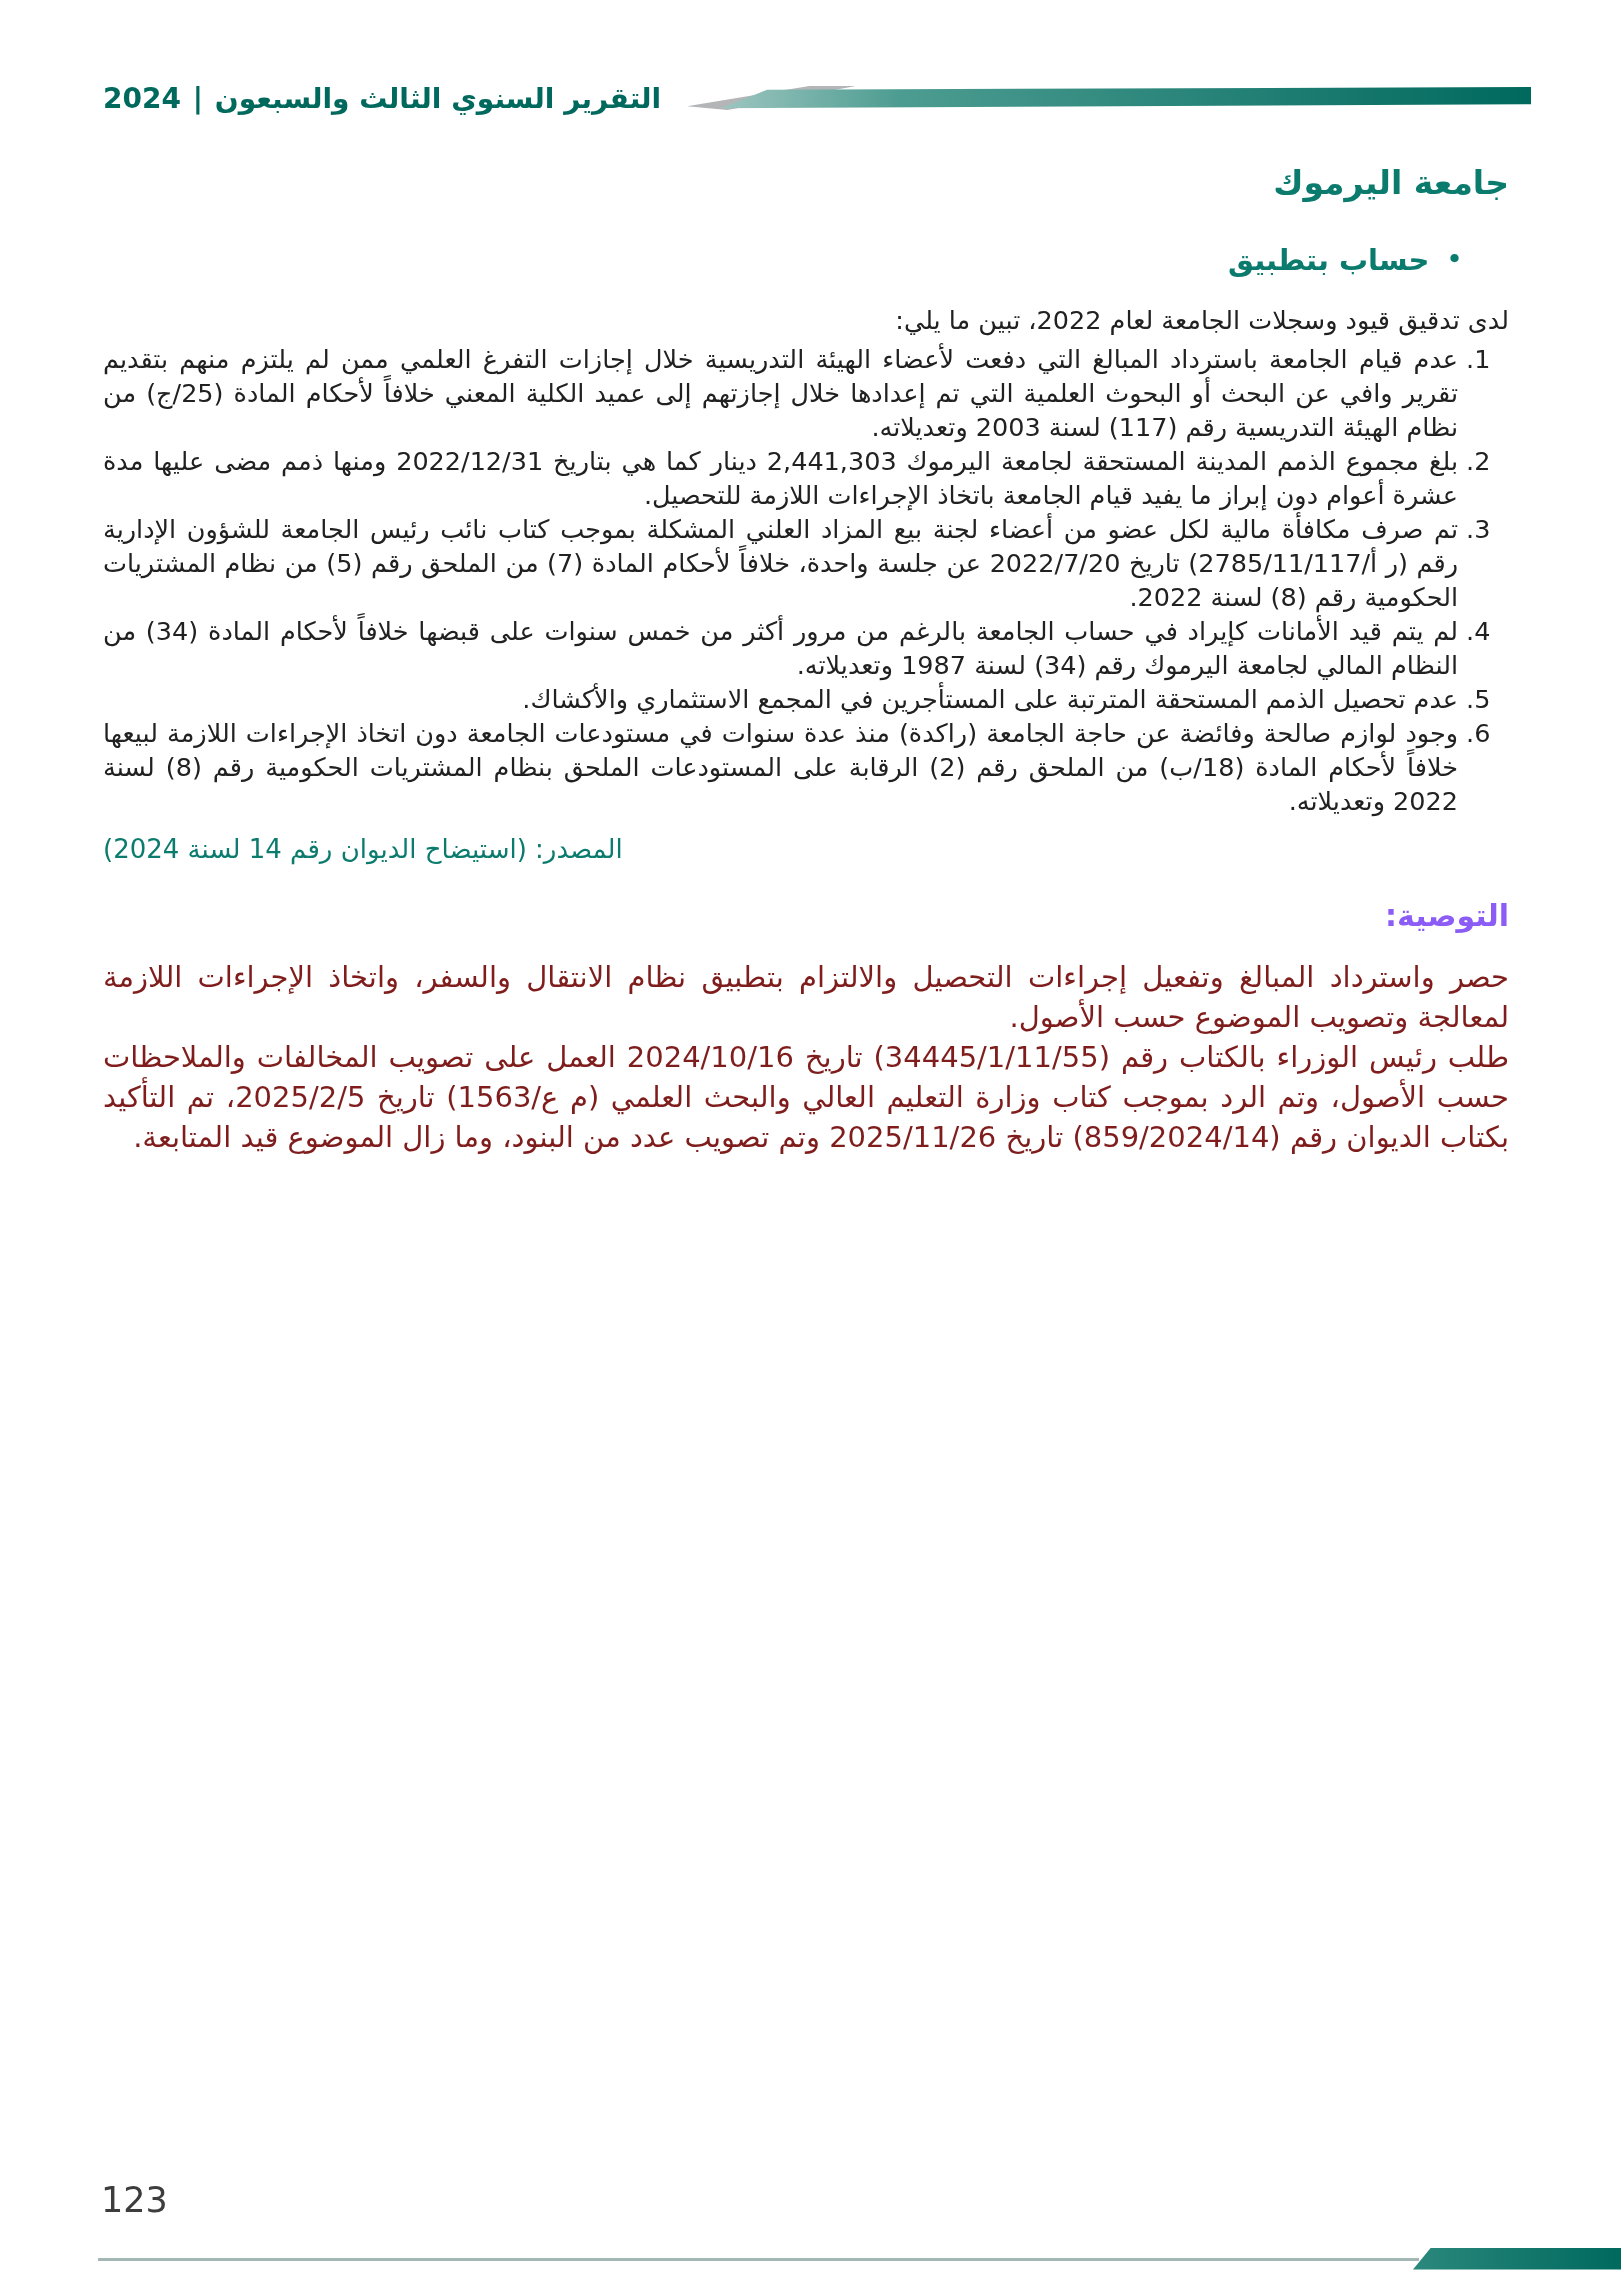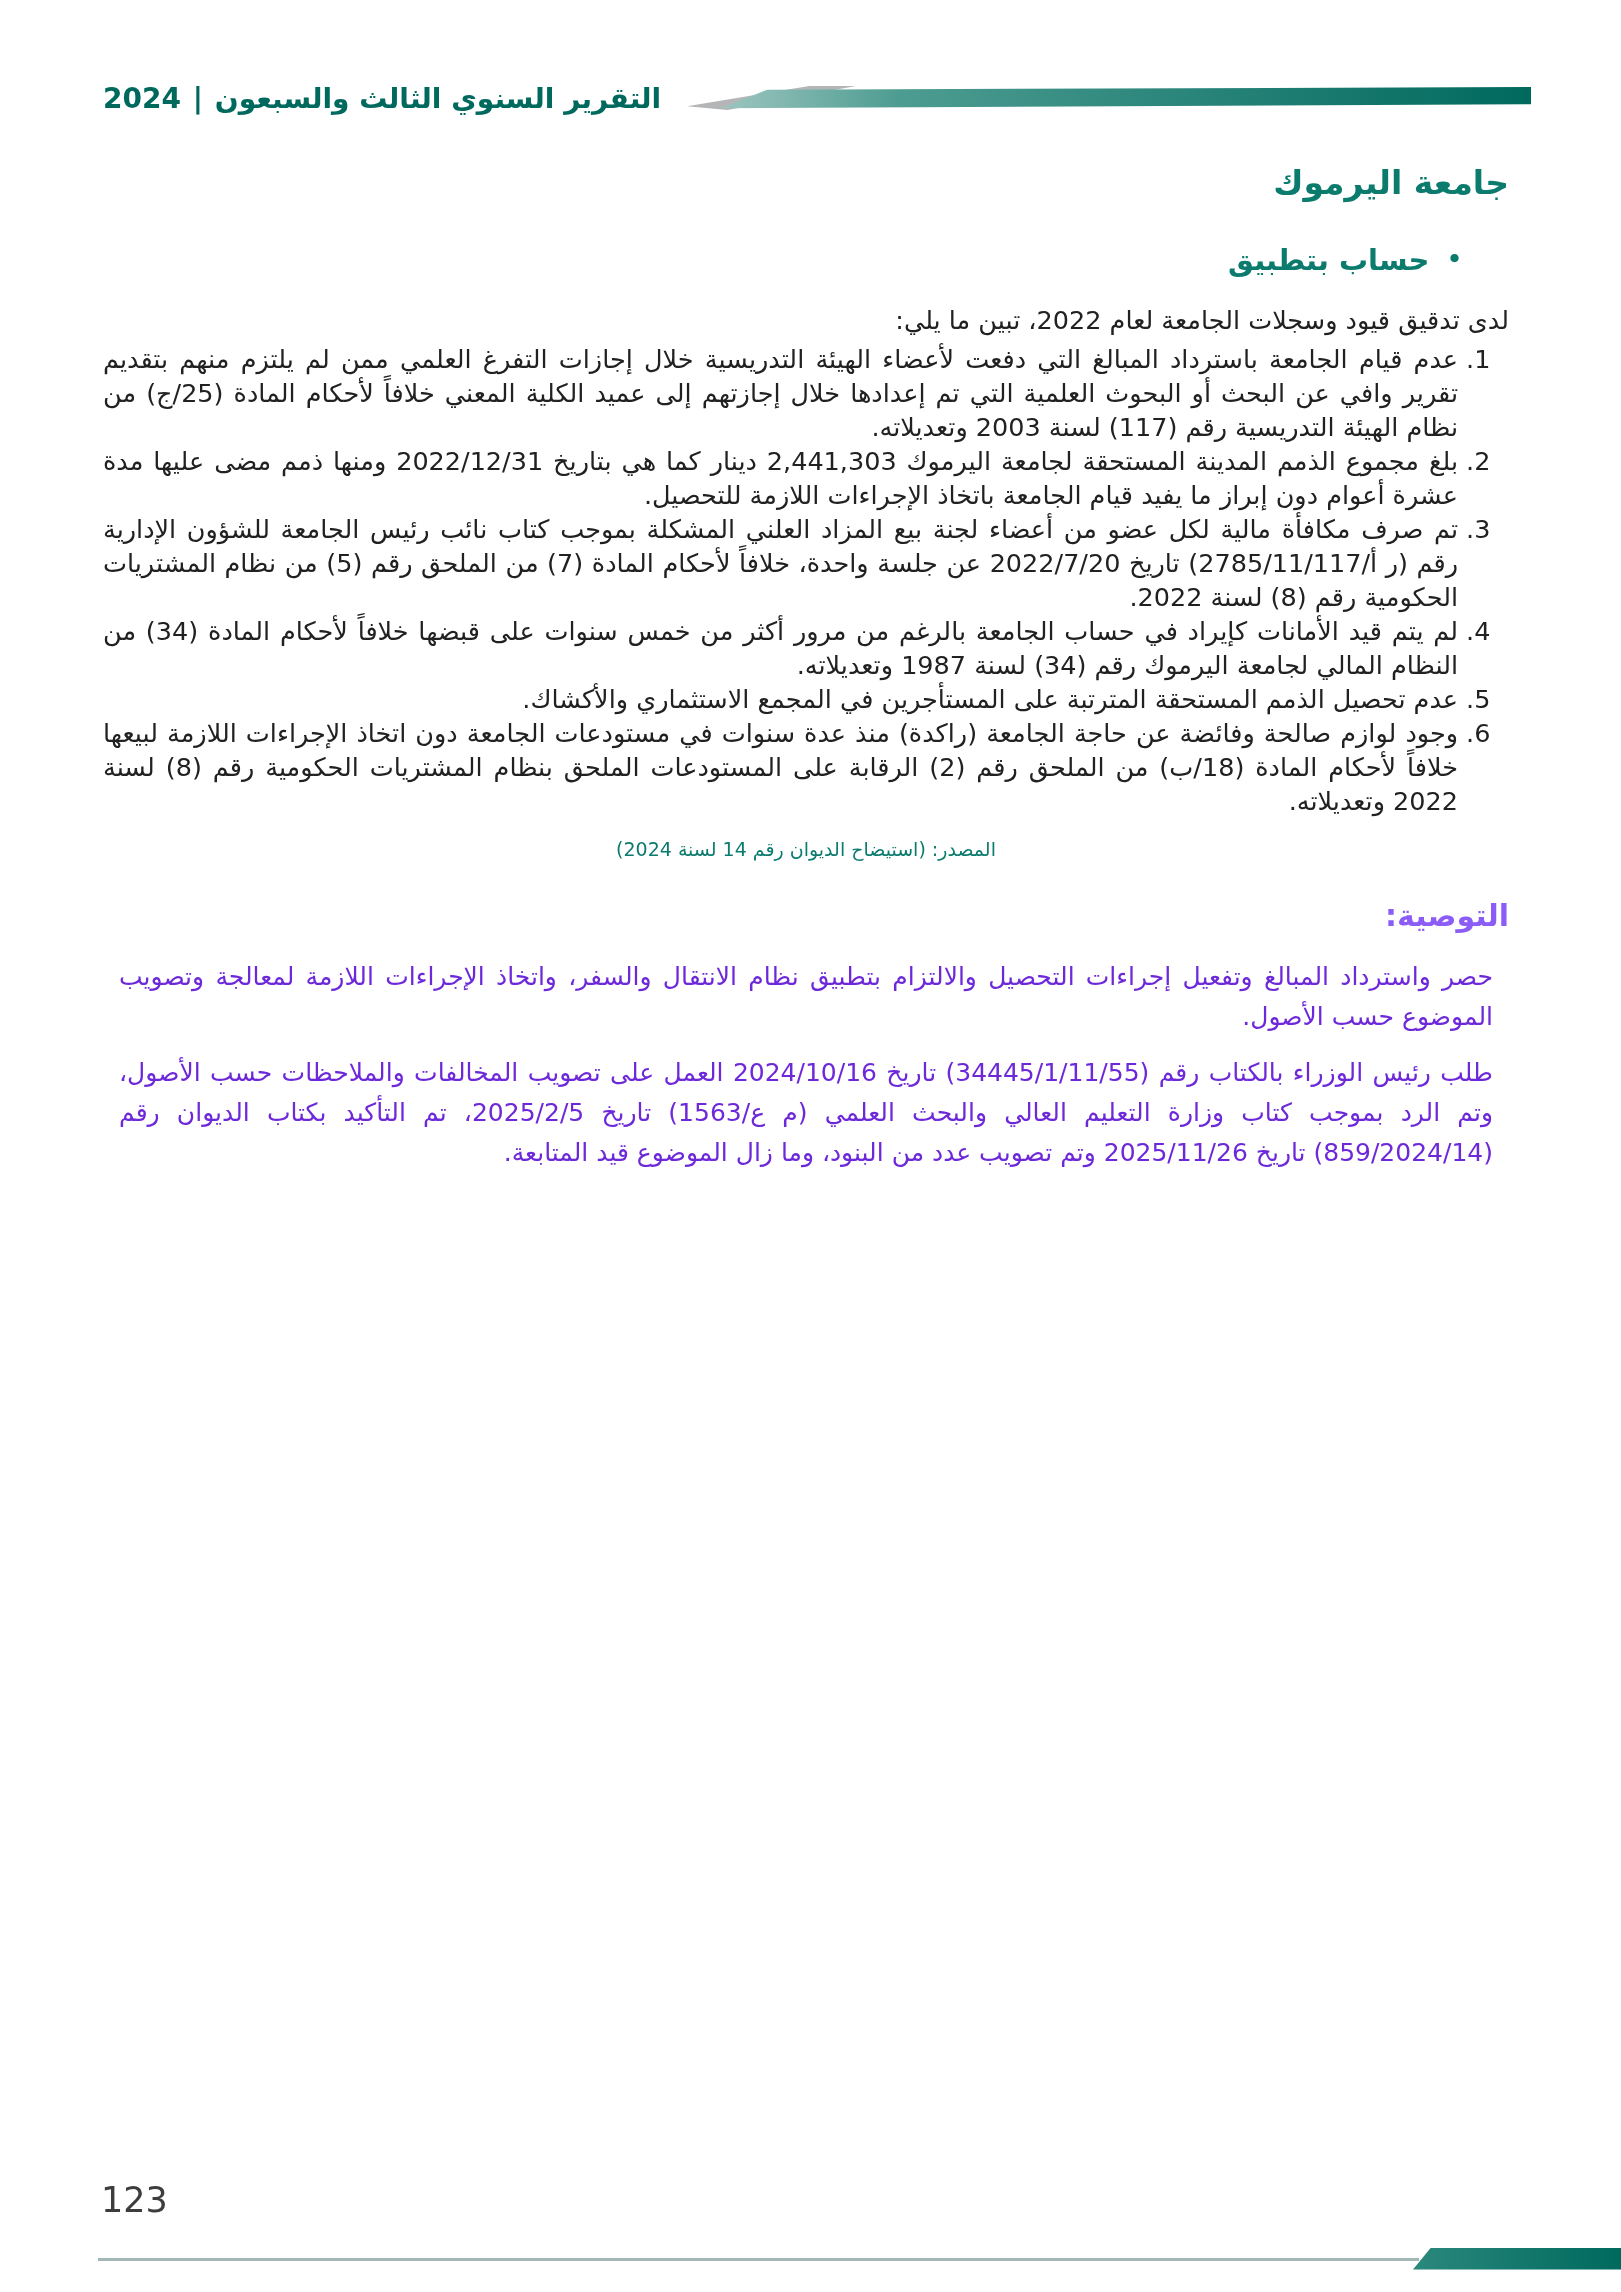--- a/index.html
+++ b/index.html
@@ -68,39 +68,39 @@
   .findings {
     margin: 0;
     padding: 0 51px 0 0;
     font-size: 25.5px;
     line-height: 34px;
     color: #212121;
   }
   .findings li { text-align: justify; }
 
   .source {
-    font-size: 19px;
+    font-size: 26px;
     line-height: 31px;
     color: #0b7b6e;
-    text-align: center;
+    text-align: left;
     margin: 15.7px 0 0;
   }
 
   .sub-heading {
     font-size: 30px;
     font-weight: bold;
     color: #8b5cf6;
     margin: 33px 0 23.5px;
   }
   .body-par {
-    font-size: 25px;
+    font-size: 29px;
     line-height: 40px;
     text-align: justify;
-    color: #6d28d9;
-    margin: 16px;
+    color: #7f1d1d;
+    margin: 0;
   }
 
   
   .page-number {
     position: absolute;
     left: 101px;
     bottom: 73px;
     font-size: 35px;
     color: #3d3d3d;
     direction: ltr;

